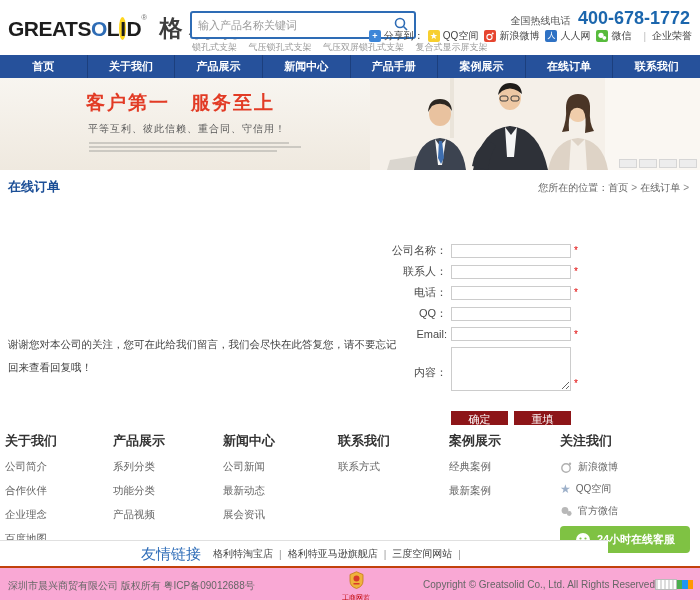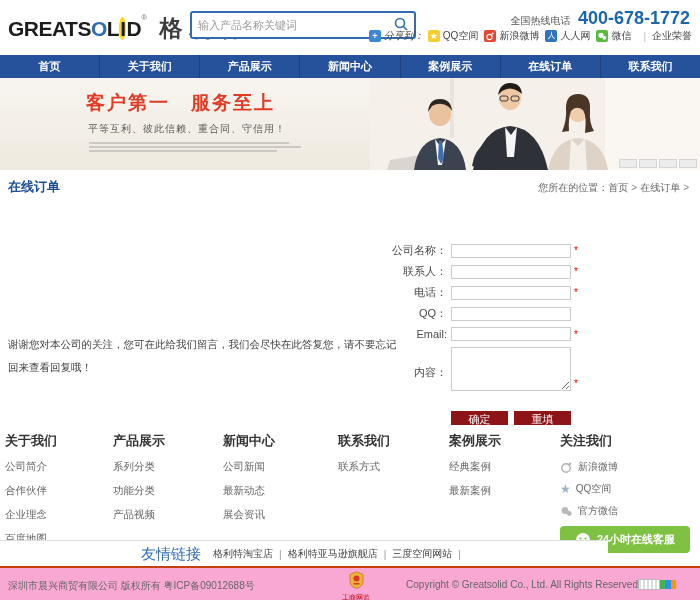--- a/index.html
+++ b/index.html
@@ -17,21 +17,21 @@
   .searchbox{position:absolute;left:190px;top:11px;width:222px;height:24px;border:2px solid #2e6cb5;border-radius:3px;background:#fff;display:flex;align-items:center;}
   .searchbox input{flex:1;border:none;outline:none;font-size:11px;padding:0 6px;color:#333;font-family:inherit;background:transparent;}
   .searchbox input::placeholder{color:#9a9a9a;}
   .search-btn{width:26px;height:20px;border:none;background:transparent;cursor:pointer;padding:0;}
   .hotkeys{position:absolute;left:192px;top:41px;font-size:9px;color:#9a9a9a;white-space:nowrap;}
   .hotkeys span{margin-right:9px;cursor:pointer;}
   .hotline{position:absolute;right:10px;top:8px;white-space:nowrap;}
   .hotline-label{font-size:10px;color:#555;}
   .hotline-number{font-size:18px;font-weight:bold;color:#1b66ad;margin-left:3px;}
   .sharebar{position:absolute;right:8px;top:29px;display:flex;align-items:center;font-size:10px;color:#444;white-space:nowrap;}
-  .sharebar .lbl{margin:0 4px 0 3px;font-style:italic;}
+  .sharebar .lbl{margin:0 4px 0 3px;}
   .share-item{display:flex;align-items:center;margin-right:6px;cursor:pointer;}
   .share-item .txt{margin-left:3px;color:#444;}
   .sq{display:inline-flex;align-items:center;justify-content:center;width:12px;height:12px;border-radius:2px;color:#fff;font-size:9px;line-height:1;}
   .sq-plus{background:#3d86d8;font-weight:bold;}
   .sq-qzone{background:#f7c picolor;}
   .sq-qzone{background:#f7cf2f;}
   .sq-renren{background:#2f72c4;font-size:8px;}
   .share-divider{color:#bbb;margin:0 6px;}
   .fav{color:#444;cursor:pointer;}
 
@@ -88,21 +88,21 @@
   .friend{position:absolute;left:0;top:540px;width:608px;height:26px;border-top:1px solid #e0e0e0;display:flex;align-items:center;justify-content:center;background:#fff;}
   .friend-label{font-size:15px;color:#2f6db8;margin-right:12px;}
   .friend a{font-size:10px;color:#444;text-decoration:none;cursor:pointer;}
   .friend .fdiv{font-size:10px;color:#999;margin:0 6px;}
 
   
   .bottombar{position:absolute;left:0;top:566px;width:700px;height:34px;border-top:2px solid #c2410c;background:#f9a8d4;}
   .copy-left{position:absolute;left:8px;top:11px;font-size:10px;color:#666;}
   .gov-badge{position:absolute;left:342px;top:3px;text-align:center;cursor:pointer;}
   .gov-badge .cap{font-size:7px;color:#c00000;margin-top:0px;}
-  .copy-right{position:absolute;right:24px;top:11px;font-size:10px;color:#666;display:flex;align-items:center;}
+  .copy-right{position:absolute;right:7px;top:11px;font-size:10px;color:#666;display:flex;align-items:center;}
   .mini-badge{display:inline-block;width:20px;height:9px;border:1px solid #bbb;background:repeating-linear-gradient(90deg,#ddd 0 2px,#fff 2px 4px);}
   .mini-flag{display:inline-block;width:16px;height:9px;background:linear-gradient(90deg,#4caf50 0 33%,#2196f3 33% 66%,#ff9800 66% 100%);}
 </style>
 </head>
 <body>
 
 <div class="page">
 
   <div class="header">
     <div class="logo">
@@ -113,20 +113,26 @@
     <div class="searchbox">
       <input type="text" placeholder="输入产品名称关键词" style="">
       <button class="search-btn">
         <svg width="16" height="16" viewBox="0 0 16 16">
             <circle cx="7" cy="7" r="4.5" fill="none" stroke="#2e6cb5" stroke-width="1.6"></circle>
             <line x1="10.5" y1="10.5" x2="14" y2="14" stroke="#2e6cb5" stroke-width="1.6"></line>
           </svg>
       </button>
     </div>
 
+    <div class="hotkeys">
+      <span>锁孔式支架</span>
+      <span>气压锁孔式支架</span>
+      <span>气压双屏锁孔式支架</span>
+      <span>复合式显示屏支架</span>
+    </div>
 
     <div class="hotline">
       <span class="hotline-label">全国热线电话</span>
       <span class="hotline-number">400-678-1772</span>
     </div>
 
     <div class="sharebar">
       <span class="sq sq-plus">+</span>
       <span class="lbl">分享到：</span>
       <span class="share-item">
@@ -156,20 +162,21 @@
       <span class="share-divider">|</span>
       <span class="fav">企业荣誉</span>
     </div>
   </div>
 
   <div class="nav">
     <div class="nav-item">首页</div>
     <div class="nav-item">关于我们</div>
     <div class="nav-item">产品展示</div>
     <div class="nav-item">新闻中心</div>
+    <div class="nav-item">产品手册</div>
     <div class="nav-item">案例展示</div>
     <div class="nav-item">在线订单</div>
     <div class="nav-item">联系我们</div>
   </div>
 
   <div class="banner">
     <svg class="banner-photo" width="330" height="92" viewBox="0 0 330 92">
       <rect width="330" height="92" fill="#f5f0e9"></rect>
       <rect x="235" y="0" width="95" height="92" fill="#faf7f2"></rect>
       <rect x="80" y="0" width="4" height="60" fill="#eae4da"></rect>

